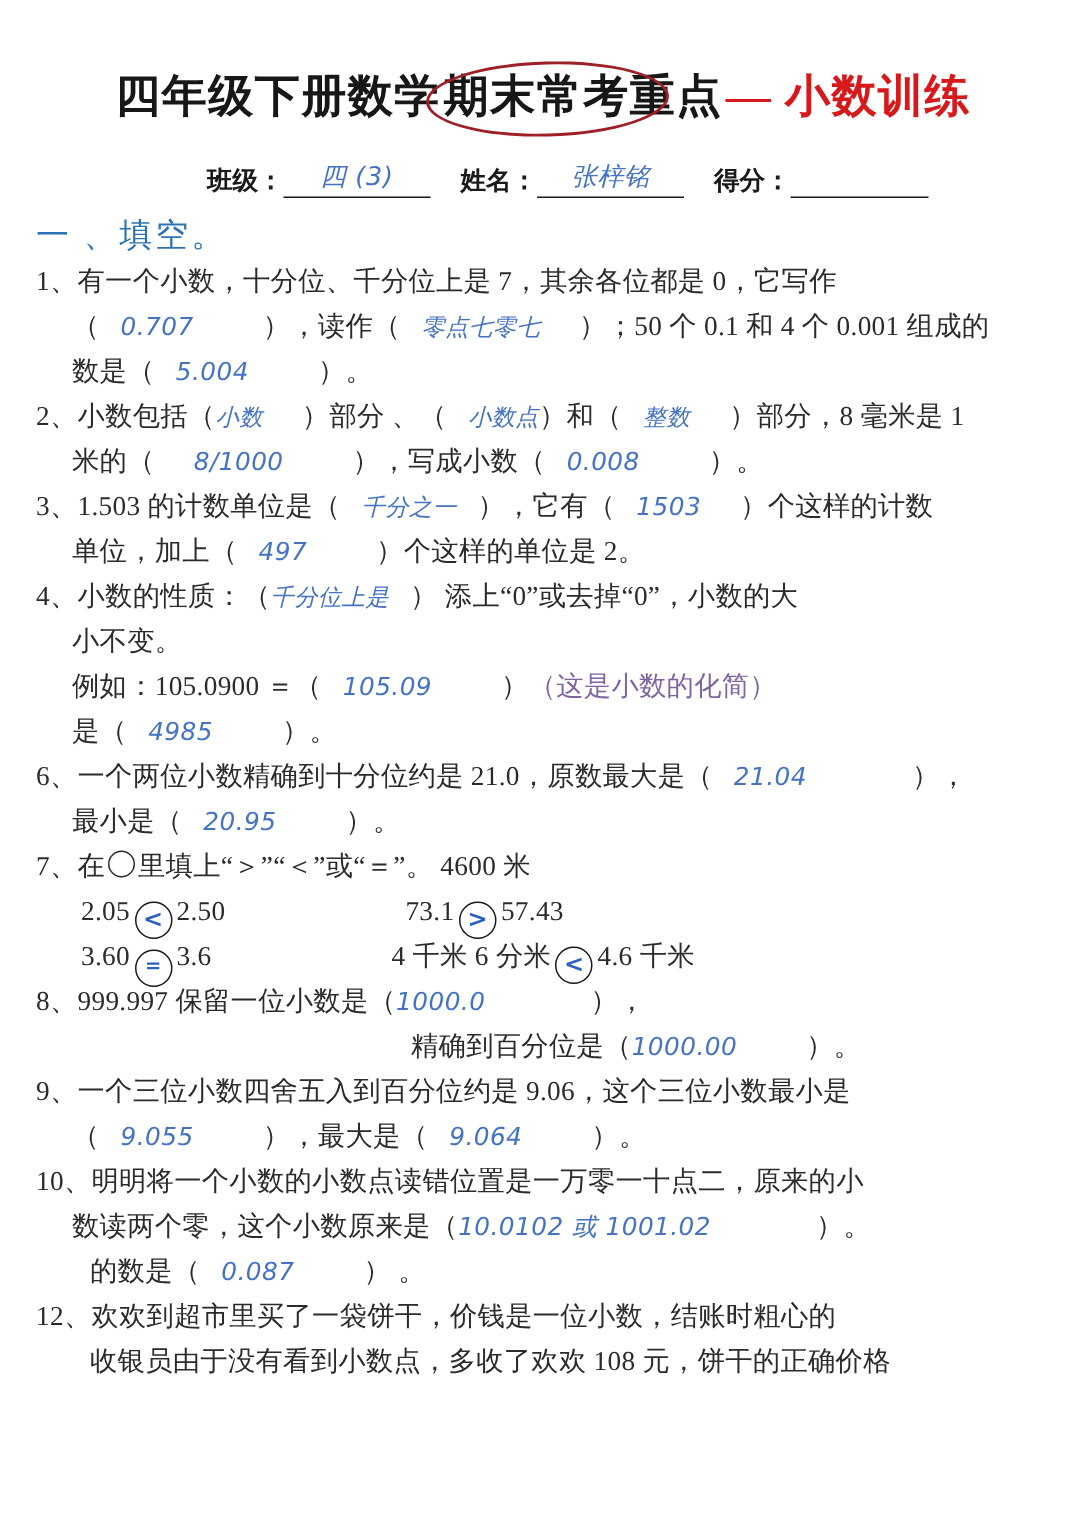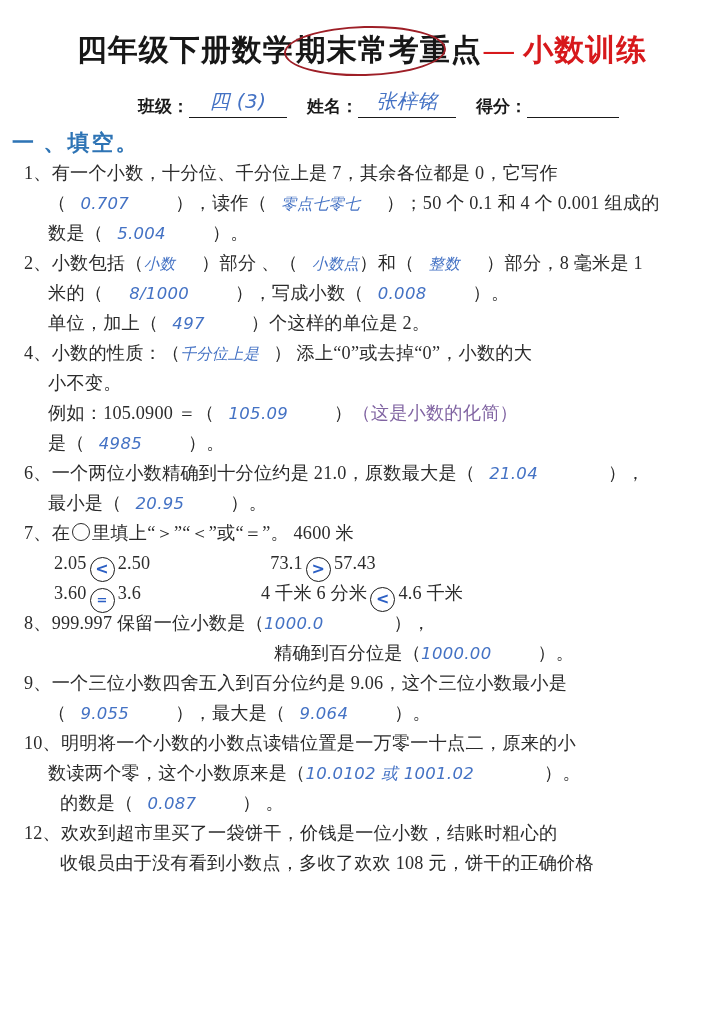--- a/index.html
+++ b/index.html
@@ -13,21 +13,21 @@
     overflow: hidden;
     font-family: "Liberation Serif", "DejaVu Serif", serif;
     color: #2b2b2b;
     position: relative;
   }
 
   
   .title-wrap {
     position: relative;
     text-align: center;
-    padding-top: 30px;
+    padding-top: 44px;
     height: 48px;
   }
   .title-line {
     display: inline-block;
     position: relative;
     font-family: "Liberation Serif", "DejaVu Serif", serif;
     font-weight: bold;
     font-size: 30px;
     letter-spacing: 1px;
     white-space: nowrap;
@@ -79,34 +79,34 @@
   }
   .info-blank.cls { width: 98px; }
   .info-blank.nm  { width: 98px; }
   .info-blank.sc  { width: 92px; }
   .hand-info {
     position: absolute;
     left: 0;
     right: 0;
     bottom: 2px;
     color: #4472c4;
-    font-size: 20px;
+    font-size: 17px;
     font-family: "DejaVu Sans", sans-serif;
     font-weight: normal;
     font-style: italic;
     letter-spacing: 0.5px;
   }
   .gap { display:inline-block; width: 20px; }
 
   
   .section-head {
     margin-top: 10px;
-    padding-left: 12px;
+    padding-left: 24px;
     font-size: 22px;
-    font-weight: bold;
+    font-weight: normal;
     color: #2e74b5;
     letter-spacing: 2px;
   }
 
   
   .qlist {
     margin-top: 0;
     padding-left: 24px;
     padding-right: 14px;
   }
@@ -203,20 +203,21 @@
 
 <div class="qlist">
 
   <div class="qline">1、有一个小数，十分位、千分位上是 7，其余各位都是 0，它写作</div>
   <div class="qline indent1"><span>（</span><span class="sp2"></span><span class="ans">0.707</span><span class="sp3"></span><span>），读作（</span><span class="sp2"></span><span class="ans cn">零点七零七</span><span class="sp"></span><span>）；50 个 0.1 和 4 个 0.001 组成的</span></div>
   <div class="qline indent1"><span>数是（</span><span class="sp2"></span><span class="ans">5.004</span><span class="sp3"></span><span>）。</span></div>
 
   <div class="qline"><span>2、小数包括（</span><span class="ans cn">小数</span><span class="sp"></span><span>）部分 、（</span><span class="sp2"></span><span class="ans cn">小数点</span><span>）和（</span><span class="sp2"></span><span class="ans cn">整数</span><span class="sp"></span><span>）部分，8 毫米是 1</span></div>
   <div class="qline indent1"><span>米的（</span><span class="sp"></span><span class="ans">8/1000</span><span class="sp3"></span><span>），写成小数（</span><span class="sp2"></span><span class="ans">0.008</span><span class="sp3"></span><span>）。</span></div>
 
+  <div class="qline"><span>3、1.503 的计数单位是（</span><span class="sp2"></span><span class="ans cn">千分之一</span><span class="sp2"></span><span>），它有（</span><span class="sp2"></span><span class="ans">1503</span><span class="sp"></span><span>）个这样的计数</span></div>
   <div class="qline indent1"><span>单位，加上（</span><span class="sp2"></span><span class="ans">497</span><span class="sp3"></span><span>）个这样的单位是 2。</span></div>
 
   <div class="qline"><span>4、小数的性质：（</span><span class="ans cn">千分位上是</span><span class="sp2"></span><span>） 添上“0”或去掉“0”，小数的大</span></div>
   <div class="qline indent1">小不变。</div>
   <div class="qline indent1"><span>例如：105.0900 ＝（</span><span class="sp2"></span><span class="ans">105.09</span><span class="sp3"></span><span>）</span><span class="purple">（这是小数的化简）</span></div>
 
   <div class="qline indent1"><span>是（</span><span class="sp2"></span><span class="ans">4985</span><span class="sp3"></span><span>）。</span></div>
 
   <div class="qline"><span>6、一个两位小数精确到十分位约是 21.0，原数最大是（</span><span class="sp2"></span><span class="ans">21.04</span><span class="sp4"></span><span>），</span></div>
   <div class="qline indent1"><span>最小是（</span><span class="sp2"></span><span class="ans">20.95</span><span class="sp3"></span><span>）。</span></div>

